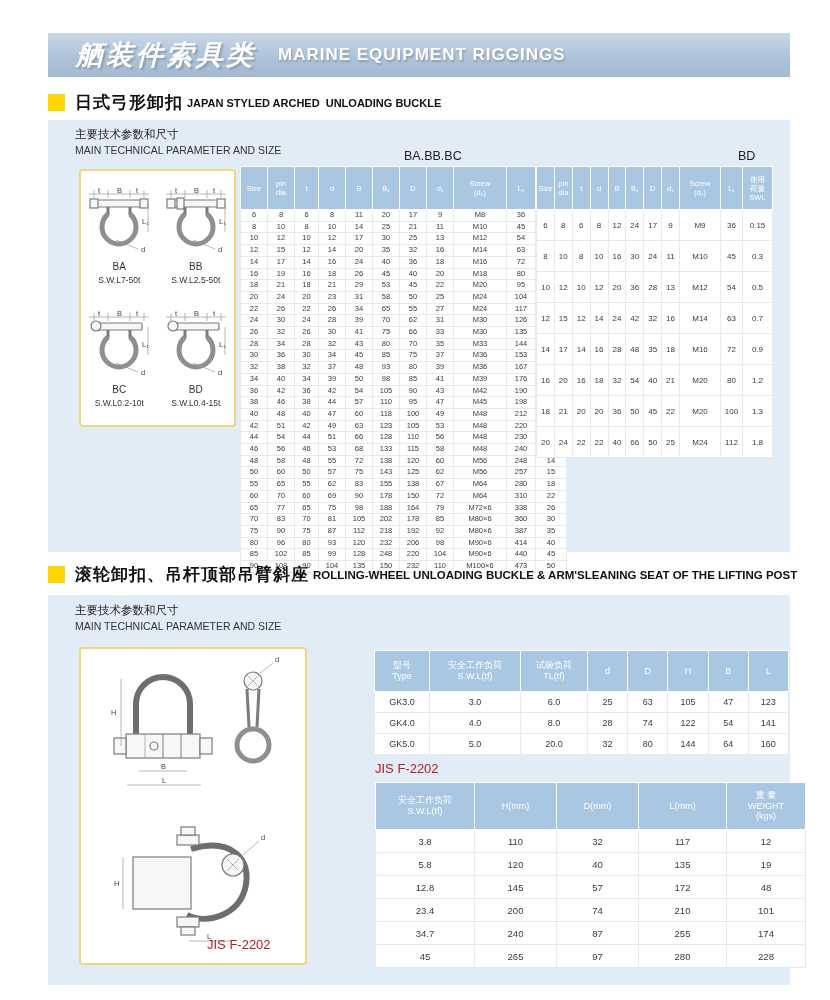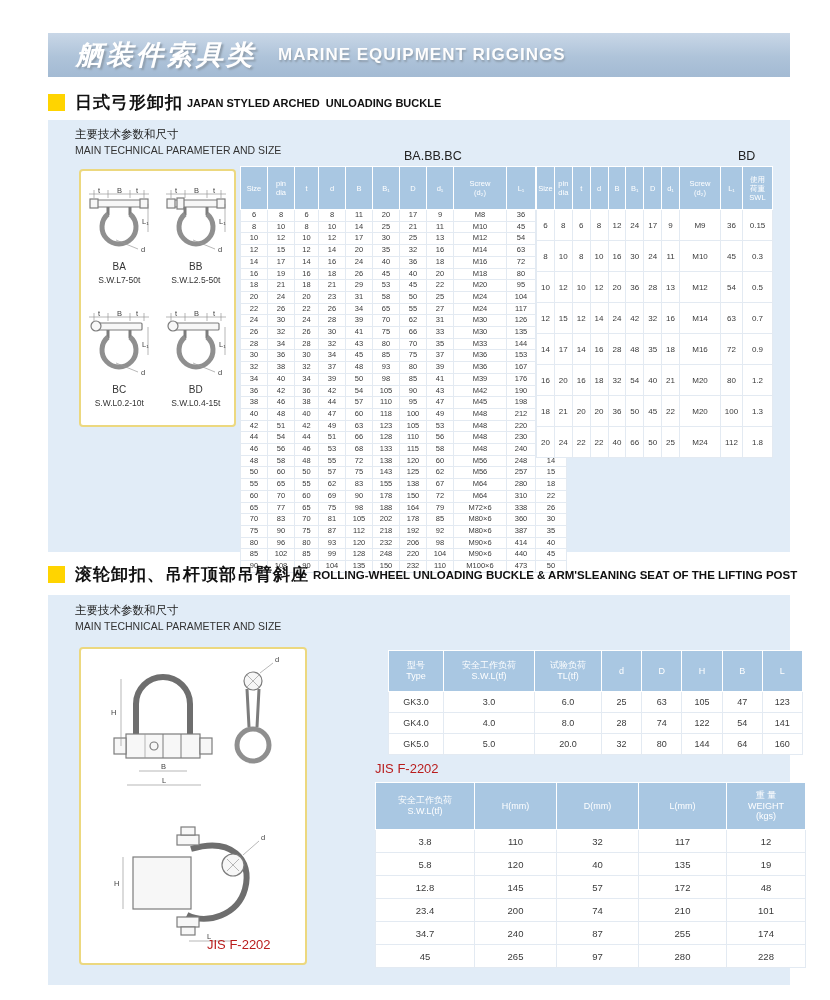--- a/index.html
+++ b/index.html
@@ -783,21 +783,21 @@
     <line class="dim" x1="162" y1="206" x2="178" y2="192"></line>
     <text x="180" y="191">d</text>
     <line class="dim" x1="42" y1="208" x2="42" y2="260"></line>
     <text x="33" y="237">H</text>
     <line class="dim" x1="108" y1="292" x2="150" y2="292"></line>
     <text x="126" y="290">L</text>
   </svg>
   <div class="abs jis-inner-caption" style="left:126px;top:288px;">JIS F-2202</div>
 </div>
 
-<table class="abs tgk" style="left:388px;top:650px;">
+<table class="abs tgk" style="left:374px;top:650px;">
     <thead>
       <tr>
         <th>型号
 Type</th>
         <th>安全工作负荷
 S.W.L(tf)</th>
         <th>试验负荷
 TL(tf)</th>
         <th>d</th>
         <th>D</th>

